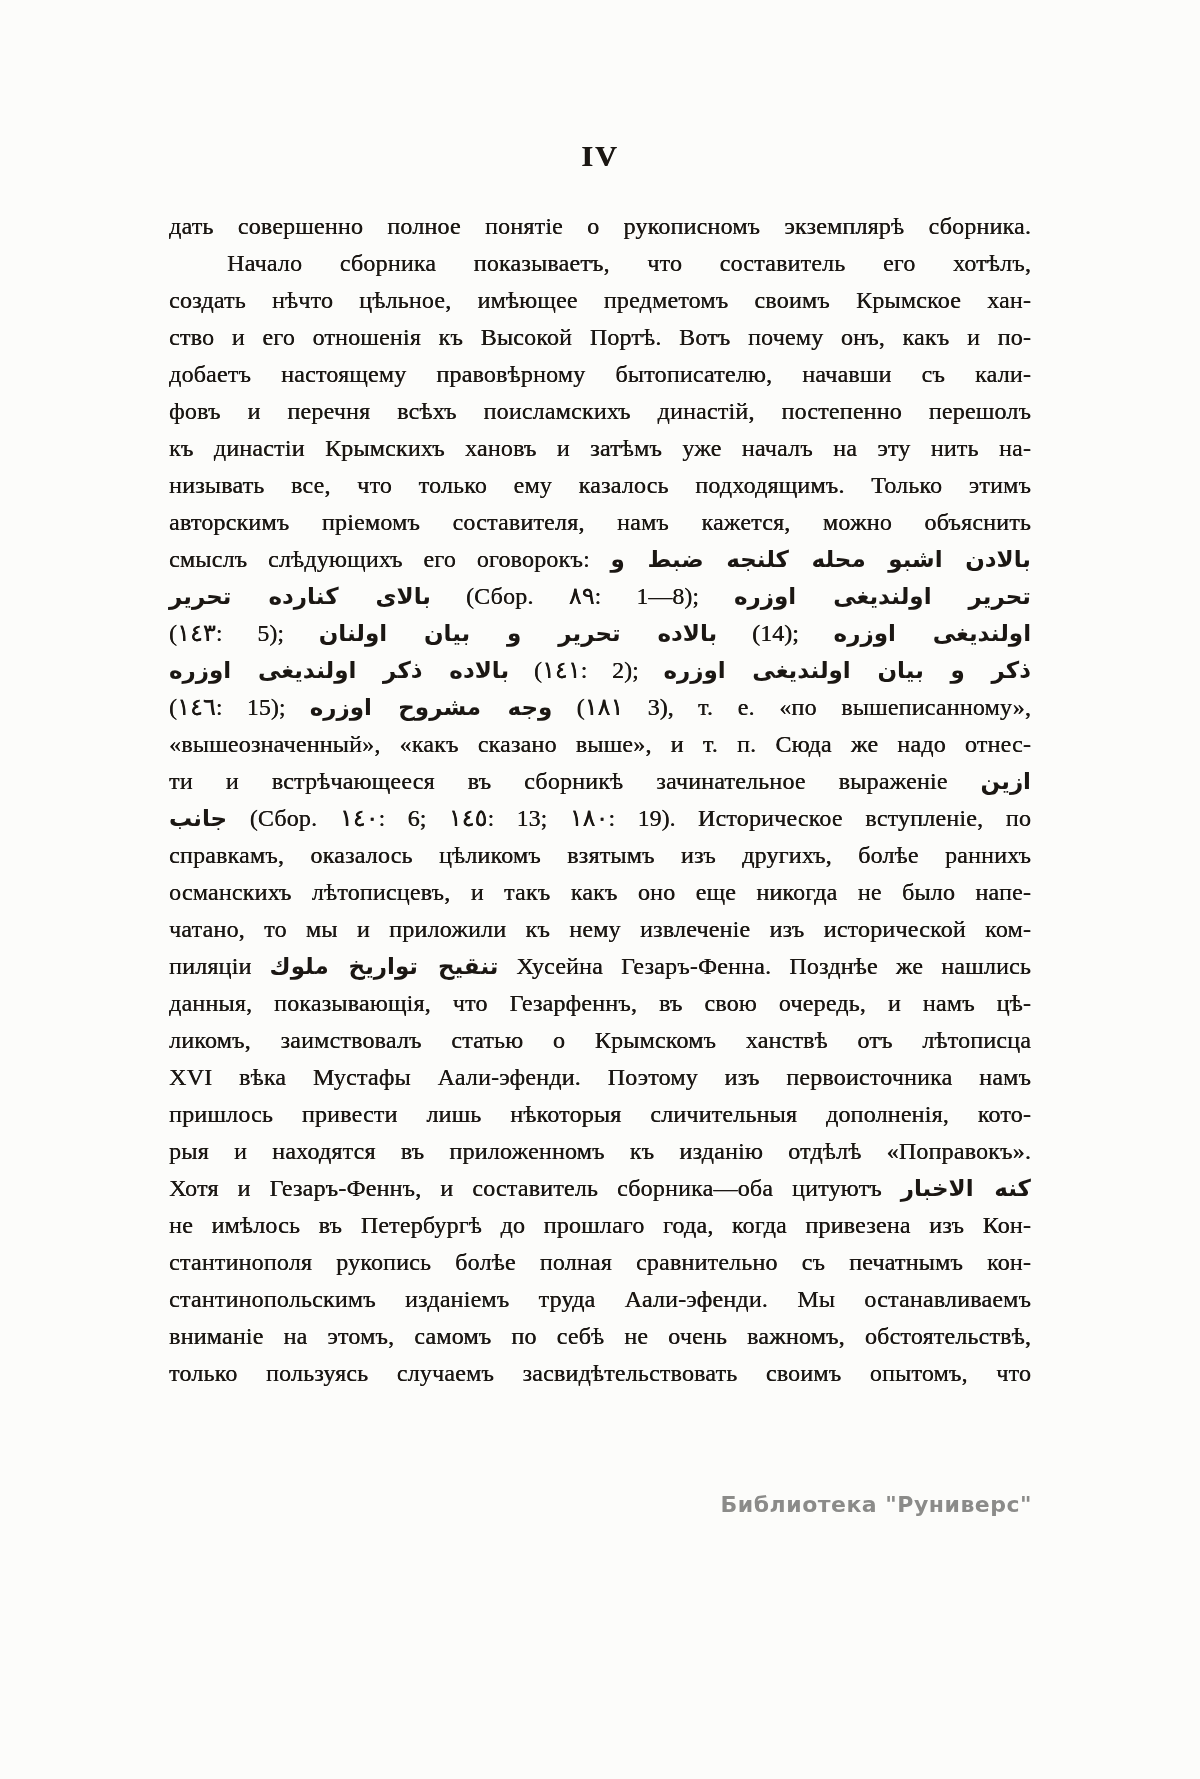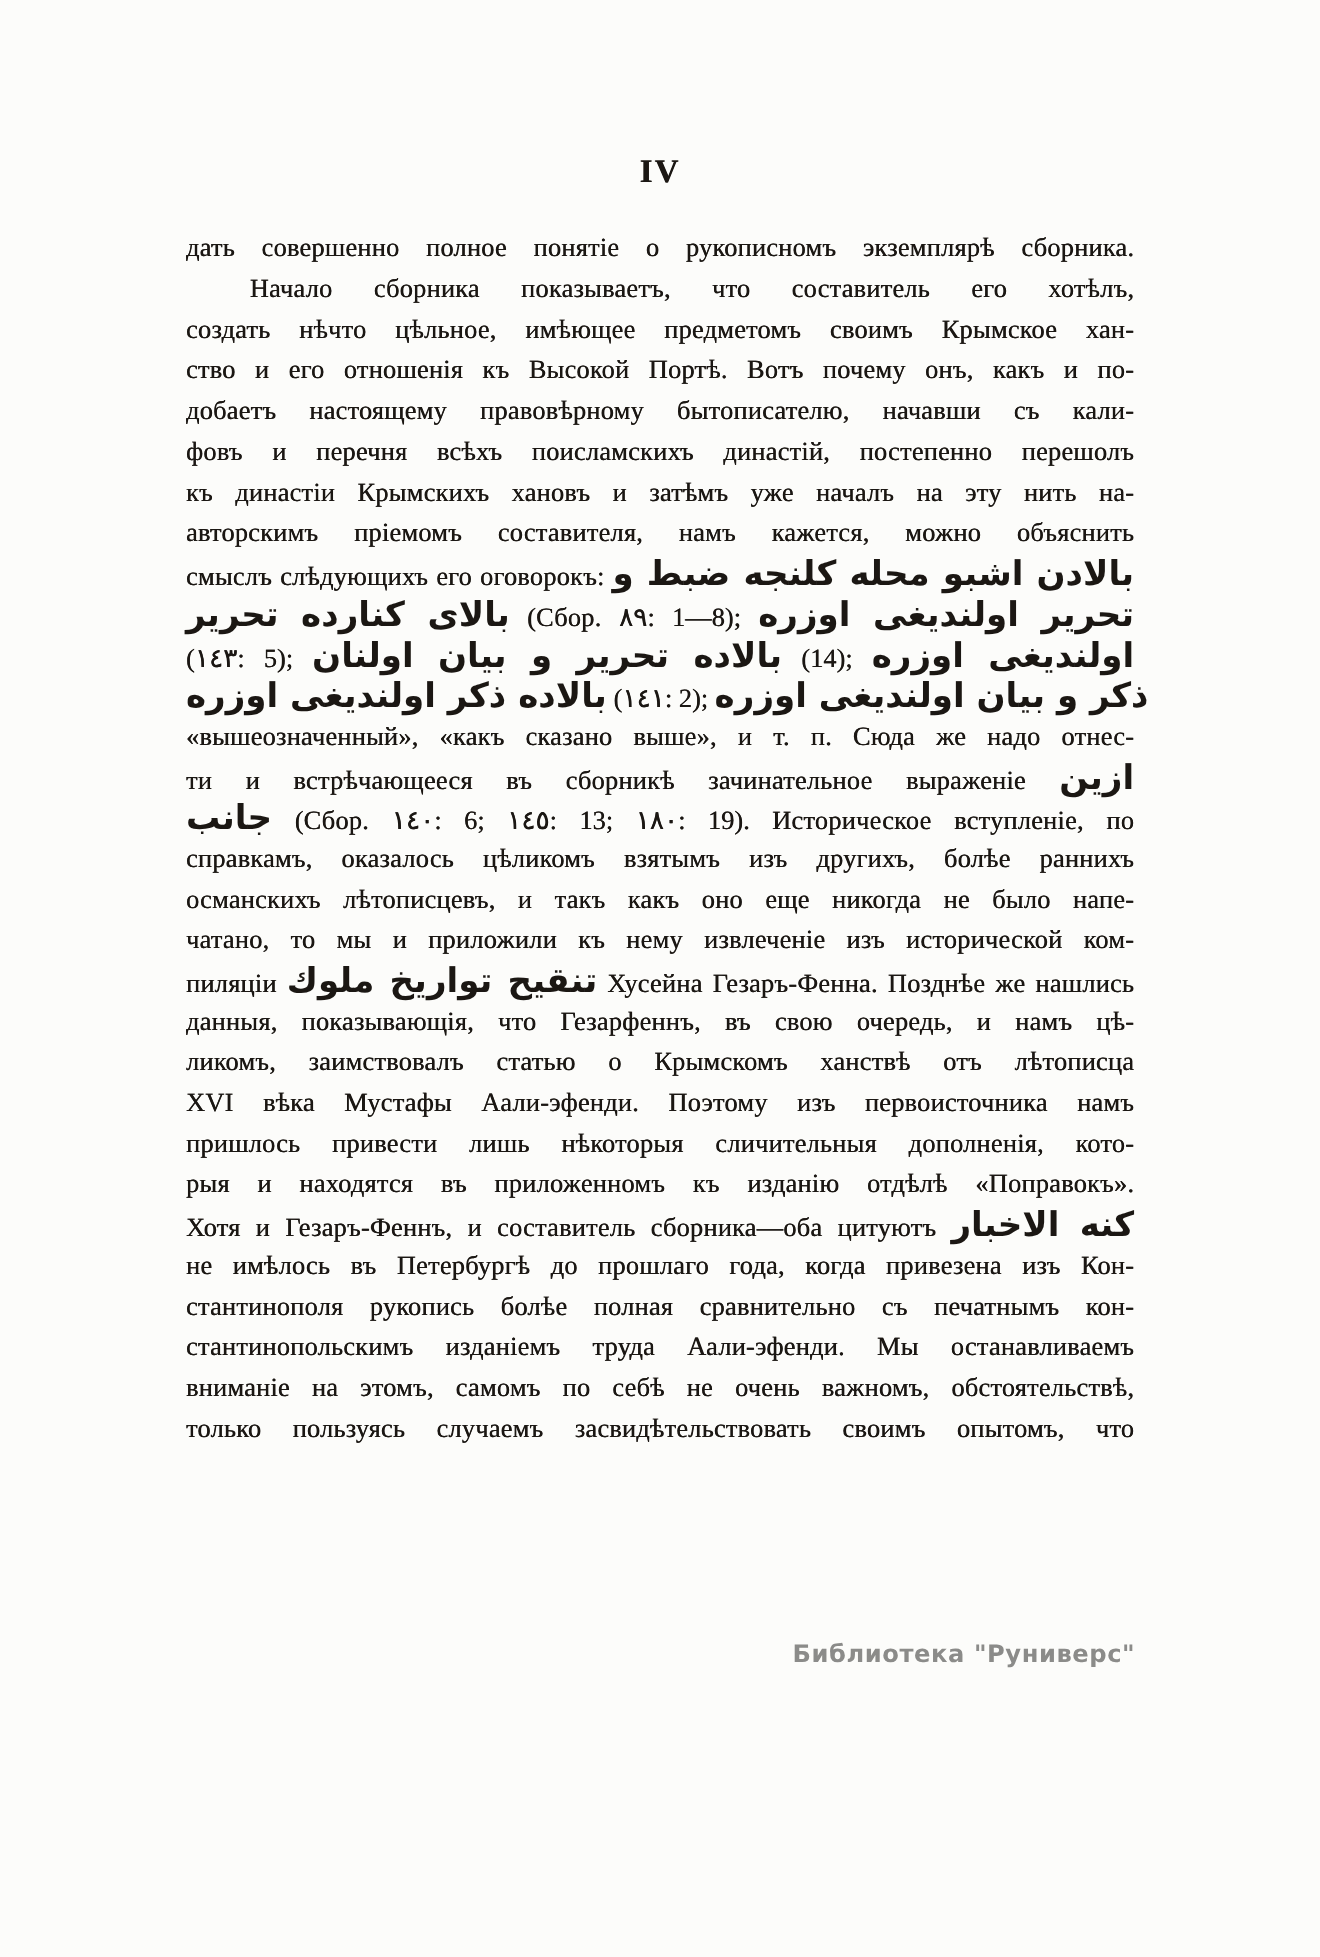--- a/index.html
+++ b/index.html
@@ -41,21 +41,21 @@
     letter-spacing: 0.2px;
     text-shadow: 0.35px 0 0 currentColor;
     white-space: nowrap;
   }
   .line.indent {
     text-indent: 58px;
   }
   .seg { unicode-bidi: isolate; margin-top: 20px; }
   .seg.ar {
     font-family: "DejaVu Sans", "DejaVu Serif", sans-serif;
-    font-size: 31px;
+    font-size: 23px;
     font-weight: bold;
     text-shadow: none;
   }
   .watermark {
     position: absolute;
     right: 168px;
     bottom: 48px;
     color: var(--wm);
     font-family: "DejaVu Sans", "Liberation Sans", sans-serif;
     font-size: 22px;
@@ -70,25 +70,27 @@
   <div class="page-header">IV</div>
 
   <div class="text-block">
       <div class="line"><span dir="ltr" class="seg">дать совершенно полное понятіе о рукописномъ экземплярѣ сборника.</span></div>
       <div class="line indent"><span dir="ltr" class="seg">Начало сборника показываетъ, что составитель его хотѣлъ,</span></div>
       <div class="line"><span dir="ltr" class="seg">создать нѣчто цѣльное, имѣющее предметомъ своимъ Крымское хан-</span></div>
       <div class="line"><span dir="ltr" class="seg">ство и его отношенія къ Высокой Портѣ. Вотъ почему онъ, какъ и по-</span></div>
       <div class="line"><span dir="ltr" class="seg">добаетъ настоящему правовѣрному бытописателю, начавши съ кали-</span></div>
       <div class="line"><span dir="ltr" class="seg">фовъ и перечня всѣхъ поисламскихъ династій, постепенно перешолъ</span></div>
       <div class="line"><span dir="ltr" class="seg">къ династіи Крымскихъ хановъ и затѣмъ уже началъ на эту нить на-</span></div>
+      <div class="line"><span dir="ltr" class="seg">низывать все, что только ему казалось подходящимъ. Только этимъ</span></div>
       <div class="line"><span dir="ltr" class="seg">авторскимъ пріемомъ составителя, намъ кажется, можно объяснить</span></div>
       <div class="line"><span dir="ltr" class="seg">смыслъ слѣдующихъ его оговорокъ:</span> <span dir="rtl" class="seg ar">بالادن اشبو محله كلنجه ضبط و</span></div>
       <div class="line"><span dir="rtl" class="seg ar">بالاى كنارده تحرير</span> <span dir="ltr" class="seg">(Сбор. ٨٩: 1—8);</span> <span dir="rtl" class="seg ar">تحرير اولنديغى اوزره</span></div>
       <div class="line"><span dir="ltr" class="seg">(١٤٣: 5);</span> <span dir="rtl" class="seg ar">بالاده تحرير و بيان اولنان</span> <span dir="ltr" class="seg">(14);</span> <span dir="rtl" class="seg ar">اولنديغى اوزره</span></div>
       <div class="line"><span dir="rtl" class="seg ar">بالاده ذكر اولنديغى اوزره</span> <span dir="ltr" class="seg">(١٤١: 2);</span> <span dir="rtl" class="seg ar">ذكر و بيان اولنديغى اوزره</span></div>
+      <div class="line"><span dir="ltr" class="seg">(١٤٦: 15);</span> <span dir="rtl" class="seg ar">وجه مشروح اوزره</span> <span dir="ltr" class="seg">(١٨١ 3), т. е. «по вышеписанному»,</span></div>
       <div class="line"><span dir="ltr" class="seg">«вышеозначенный», «какъ сказано выше», и т. п. Сюда же надо отнес-</span></div>
       <div class="line"><span dir="ltr" class="seg">ти и встрѣчающееся въ сборникѣ зачинательное выраженіе</span> <span dir="rtl" class="seg ar">ازين</span></div>
       <div class="line"><span dir="rtl" class="seg ar">جانب</span> <span dir="ltr" class="seg">(Сбор. ١٤٠: 6; ١٤٥: 13; ١٨٠: 19). Историческое вступленіе, по</span></div>
       <div class="line"><span dir="ltr" class="seg">справкамъ, оказалось цѣликомъ взятымъ изъ другихъ, болѣе раннихъ</span></div>
       <div class="line"><span dir="ltr" class="seg">османскихъ лѣтописцевъ, и такъ какъ оно еще никогда не было напе-</span></div>
       <div class="line"><span dir="ltr" class="seg">чатано, то мы и приложили къ нему извлеченіе изъ исторической ком-</span></div>
       <div class="line"><span dir="ltr" class="seg">пиляціи</span> <span dir="rtl" class="seg ar">تنقيح تواريخ ملوك</span> <span dir="ltr" class="seg">Хусейна Гезаръ-Фенна. Позднѣе же нашлись</span></div>
       <div class="line"><span dir="ltr" class="seg">данныя, показывающія, что Гезарфеннъ, въ свою очередь, и намъ цѣ-</span></div>
       <div class="line"><span dir="ltr" class="seg">ликомъ, заимствовалъ статью о Крымскомъ ханствѣ отъ лѣтописца</span></div>
       <div class="line"><span dir="ltr" class="seg">XVI вѣка Мустафы Аали-эфенди. Поэтому изъ первоисточника намъ</span></div>

